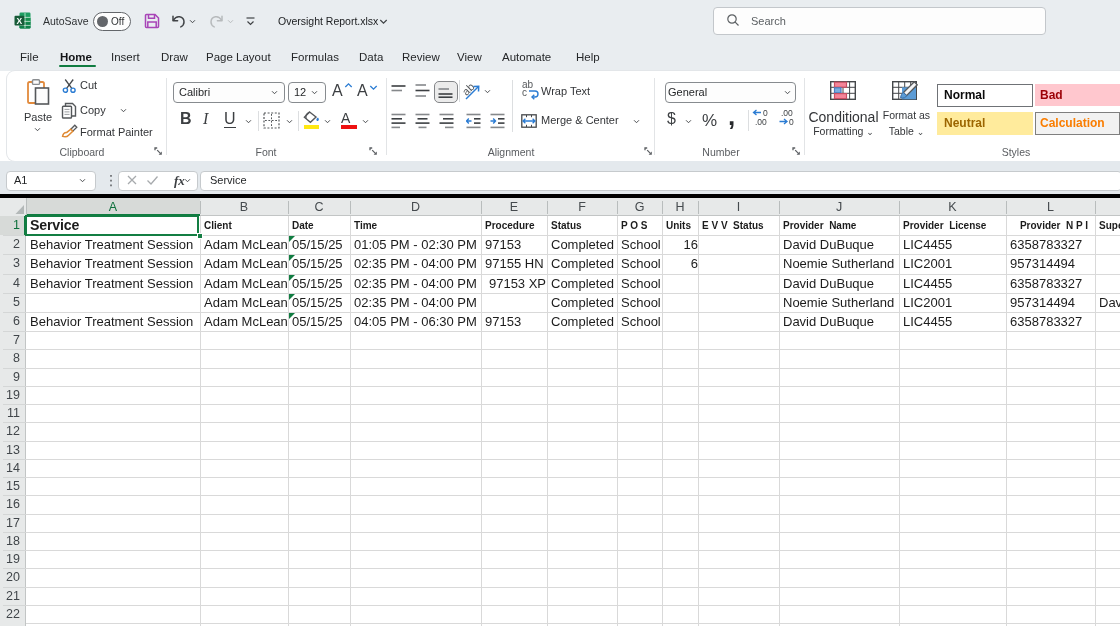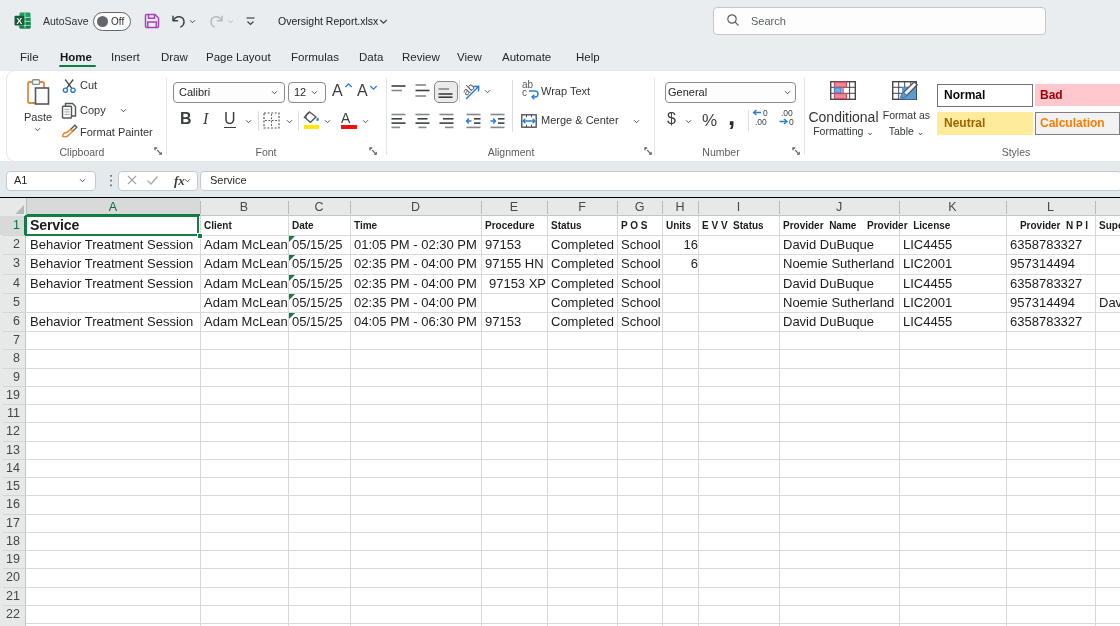--- a/index.html
+++ b/index.html
@@ -351,21 +351,21 @@
    <div class="abs" style="left:944px;top:17.5px;font-size:12px;font-weight:bold;color:#0b0b0b;">Normal</div>
    <div class="abs" style="left:1035px;top:13.5px;width:85px;height:22px;background:#ffc7ce;"></div>
    <div class="abs" style="left:1040px;top:17.5px;font-size:12px;font-weight:bold;color:#9c0006;">Bad</div>
    <div class="abs" style="left:936.5px;top:41px;width:96px;height:23px;background:#ffeb9c;"></div>
    <div class="abs" style="left:944px;top:45px;font-size:12px;font-weight:bold;color:#9c6500;">Neutral</div>
    <div class="abs" style="left:1035px;top:41px;width:85px;height:23px;background:#f2f2f2;border:1px solid #7f7f7f;box-sizing:border-box;"></div>
    <div class="abs" style="left:1040px;top:45px;font-size:12px;font-weight:bold;color:#fa7d00;">Calculation</div>
    <div class="abs glabel" style="left:975px;top:75.5px;width:82px;text-align:center;">Styles</div>
   </div>
 
-  <div class="abs" id="fbar" style="left:0;top:161px;width:1120px;height:37px;background:#e4e9ed;border-bottom:1px solid #000000;box-sizing:border-box;">
+  <div class="abs" id="fbar" style="left:0;top:161px;width:1120px;height:37px;background:#e4e9ed;border-bottom:4px solid #000000;box-sizing:border-box;">
     <div class="abs" style="left:6px;top:10px;width:88px;height:18px;background:#ffffff;border:1px solid #c6cacd;border-radius:4px;"></div>
     <div class="abs" style="left:14px;top:13px;font-size:11px;color:#1f2123;">A1</div>
     <svg class="abs chev" style="left:79px;top:16px;" viewBox="0 0 8 8">
         <path d="M1.2 2.6 L4 5.4 L6.8 2.6" fill="none" stroke="#45484b" stroke-width="1.1"></path>
       </svg>
     <div class="abs" style="left:104px;top:11px;font-size:14px;color:#55585b;">⋮</div>
     <div class="abs" style="left:118px;top:10px;width:78px;height:18px;background:#ffffff;border:1px solid #c6cacd;border-radius:4px;"></div>
     <svg class="abs" style="left:126px;top:13px;" width="12" height="12" viewBox="0 0 12 12">
         <path d="M2 2 L10 10 M10 2 L2 10" stroke="#a7aaad" stroke-width="1.3"></path>
       </svg>
@@ -497,21 +497,21 @@
    <div class="abs cell" style="left:27px;top:18.00px;width:173px;height:19.20px;line-height:19.20px;font-weight:bold;font-size:14.2px;letter-spacing:-0.2px;">Service</div>
    <div class="abs cell cellb" style="left:201px;top:18.00px;width:87px;height:19.20px;line-height:19.20px;">Client</div>
    <div class="abs cell cellb" style="left:289px;top:18.00px;width:61px;height:19.20px;line-height:19.20px;">Date</div>
    <div class="abs cell cellb" style="left:351px;top:18.00px;width:130px;height:19.20px;line-height:19.20px;">Time</div>
    <div class="abs cell cellb" style="left:482px;top:18.00px;width:65px;height:19.20px;line-height:19.20px;">Procedure</div>
    <div class="abs cell cellb" style="left:548px;top:18.00px;width:69px;height:19.20px;line-height:19.20px;">Status</div>
    <div class="abs cell cellb" style="left:618px;top:18.00px;width:44px;height:19.20px;line-height:19.20px;">P O S</div>
    <div class="abs cell cellb" style="left:663px;top:18.00px;width:35px;height:19.20px;line-height:19.20px;">Units</div>
    <div class="abs cell cellb" style="left:699px;top:18.00px;width:80px;height:19.20px;line-height:19.20px;">E V V  Status</div>
    <div class="abs cell cellb" style="left:780px;top:18.00px;width:119px;height:19.20px;line-height:19.20px;">Provider  Name</div>
-   <div class="abs cell cellb" style="left:864px;top:18.00px;width:106px;height:19.20px;line-height:19.20px;">Provider  License</div>
+   <div class="abs cell cellb" style="left:900px;top:18.00px;width:106px;height:19.20px;line-height:19.20px;">Provider  License</div>
    <div class="abs cell cellb" style="left:1007px;top:18.00px;width:88px;height:19.20px;line-height:19.20px;text-align:center;">Provider  N P I</div>
    <div class="abs cell cellb" style="left:1096px;top:18.00px;width:44px;height:19.20px;line-height:19.20px;">Supervisor</div>
    <div class="abs cell" style="left:27px;top:37.20px;width:173px;height:19.20px;line-height:19.20px;">Behavior Treatment Session</div>
    <div class="abs cell" style="left:201px;top:37.20px;width:87px;height:19.20px;line-height:19.20px;">Adam McLean</div>
    <div class="abs cell" style="left:289px;top:37.20px;width:61px;height:19.20px;line-height:19.20px;">05/15/25</div>
    <div class="abs cell" style="left:351px;top:37.20px;width:130px;height:19.20px;line-height:19.20px;">01:05 PM - 02:30 PM</div>
    <div class="abs cell" style="left:482px;top:37.20px;width:65px;height:19.20px;line-height:19.20px;">97153</div>
    <div class="abs cell" style="left:548px;top:37.20px;width:69px;height:19.20px;line-height:19.20px;">Completed</div>
    <div class="abs cell" style="left:618px;top:37.20px;width:44px;height:19.20px;line-height:19.20px;">School</div>
    <div class="abs cell" style="left:663px;top:37.20px;width:35px;height:19.20px;line-height:19.20px;text-align:right;padding-right:3px;padding-left:0;">16</div>

